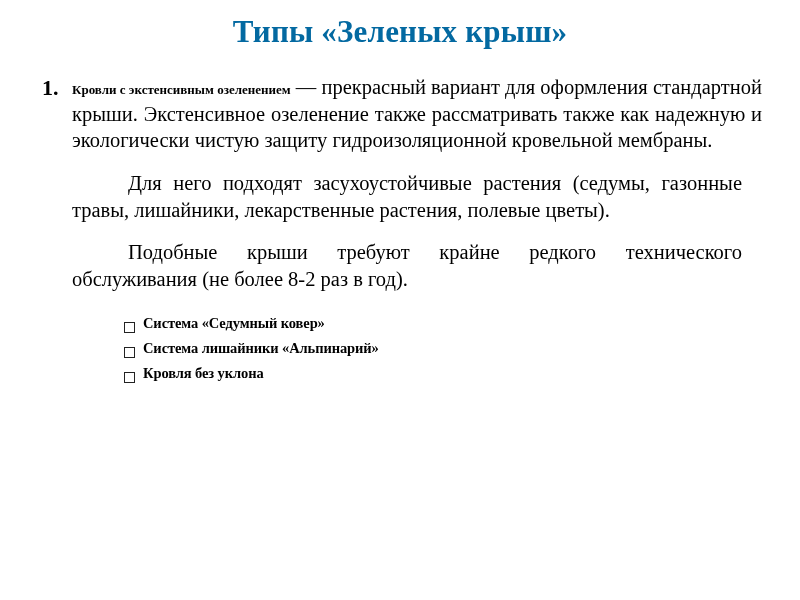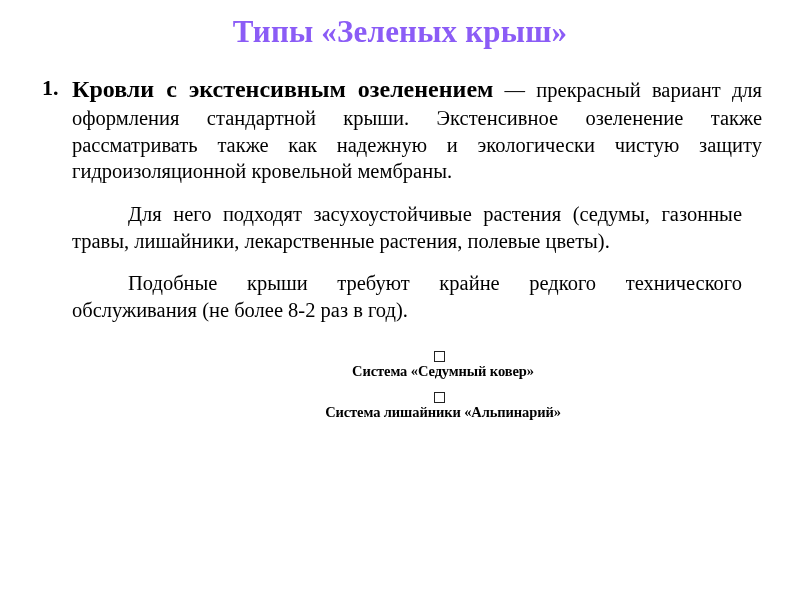--- a/index.html
+++ b/index.html
@@ -23,21 +23,21 @@
   .slide-title {
     position: absolute;
     top: 14px;
     left: 0;
     width: 800px;
     text-align: center;
     font-family: "Liberation Serif", serif;
     font-size: 31px;
     font-weight: bold;
     letter-spacing: 0.2px;
-    color: #8b5cf6;
+    color: #0369a1;
   }
   .body-block {
     position: absolute;
     top: 74px;
     left: 42px;
     width: 720px;
   }
   .numbered-para {
     display: flex;
     align-items: flex-start;
@@ -50,48 +50,47 @@
     font-size: 22px;
     flex: 0 0 auto;
     width: 30px;
     line-height: 1.30;
   }
   .numbered-para .ptext {
     flex: 1 1 auto;
   }
   .numbered-para .ptext .lead {
     font-weight: bold;
-    font-size: 24px;
+    font-size: 13px;
   }
   .indent-para {
     margin-top: 16px;
     font-size: 20.5px;
     line-height: 1.30;
     text-indent: 56px;
     text-align: justify;
     padding-left: 30px;
     padding-right: 20px;
   }
   .indent-para.second {
     margin-top: 16px;
   }
   .bullet-list {
     margin-top: 22px;
     padding-left: 82px;
     list-style: none;
   }
   .bullet-item {
     display: flex;
-    align-items: center;
+    align-items: flex-end;
     margin-bottom: 6px;
     font-family: "Liberation Serif", serif;
     font-size: 14.5px;
     font-weight: bold;
     line-height: 1.3;
-    flex-direction: column;
   }
   .bullet-box {
     flex: 0 0 auto;
     width: 9px;
     height: 9px;
     border: 1.3px solid #222222;
     background: #ffffff;
     margin-right: 8px;
     margin-top: 5px;
   }
@@ -120,16 +119,20 @@
 
     <div class="bullet-list">
       <div class="bullet-item">
         <span class="bullet-box"></span>
         <span class="bullet-label">Система «Седумный ковер»</span>
       </div>
       <div class="bullet-item">
         <span class="bullet-box"></span>
         <span class="bullet-label">Система лишайники «Альпинарий»</span>
       </div>
+      <div class="bullet-item">
+        <span class="bullet-box"></span>
+        <span class="bullet-label">Кровля без уклона</span>
+      </div>
     </div>
 
   </div>
 </div>
 
 </body></html>

